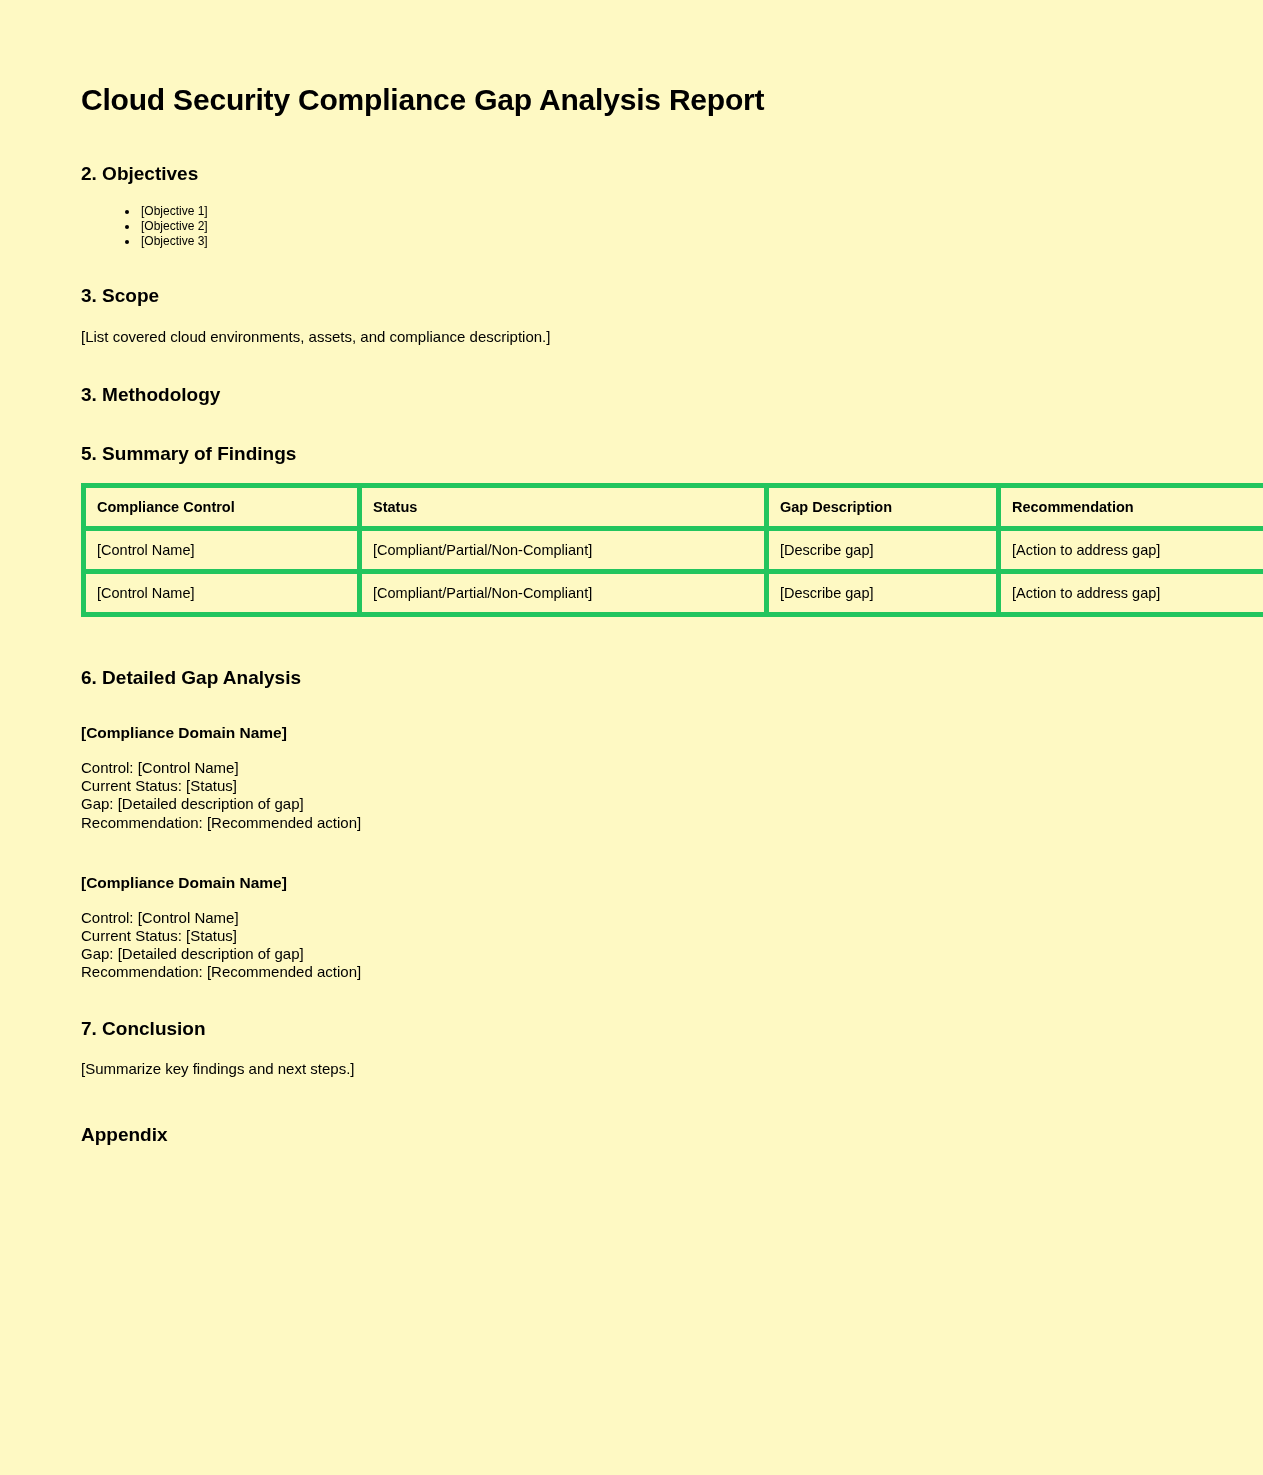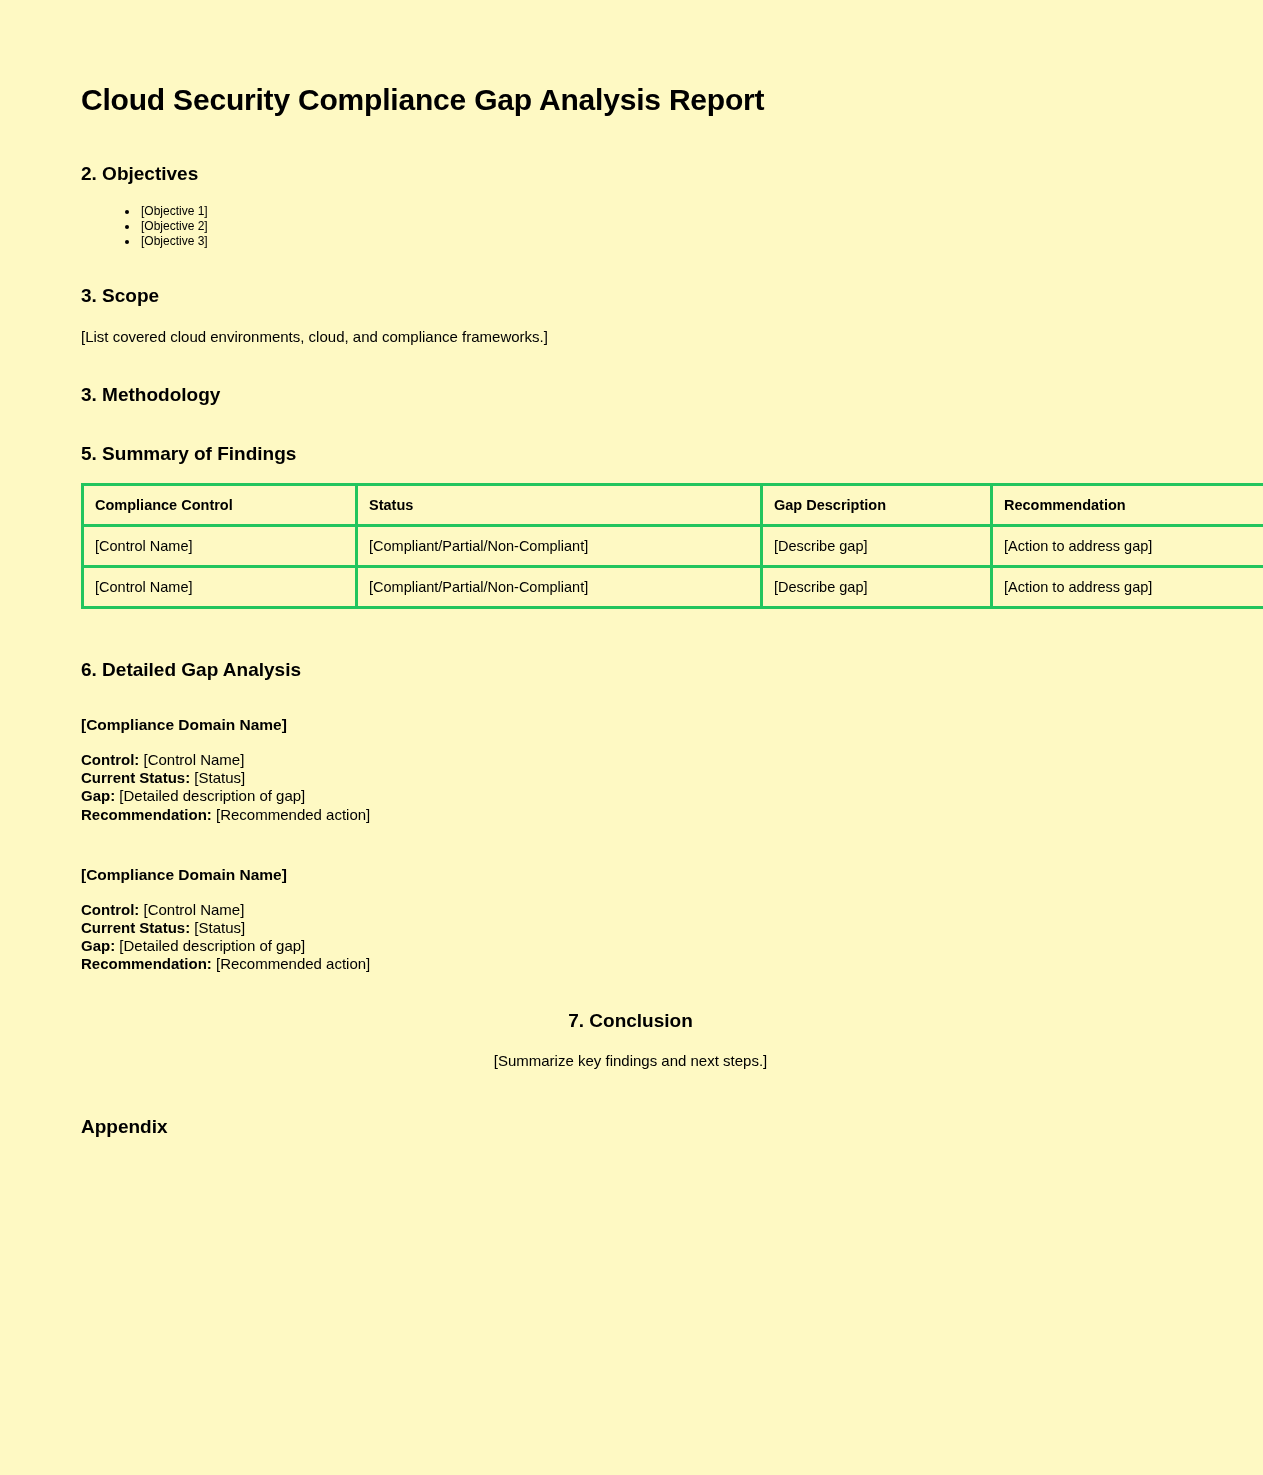--- a/index.html
+++ b/index.html
@@ -54,21 +54,21 @@
     padding-left: 2px;
     margin: 0;
   }
   table.findings {
     border-collapse: collapse;
     width: 1099px;
     table-layout: fixed;
     margin-top: 3px;
   }
   table.findings th, table.findings td {
-    border: 3px solid #22c55e;
+    border: 5px solid #22c55e;
     text-align: left;
     vertical-align: middle;
     font-size: 14.5px;
     padding: 9px 11px;
     height: 20px;
     overflow: hidden;
     white-space: nowrap;
   }
   table.findings th {
     font-weight: bold;
@@ -87,21 +87,21 @@
     font-size: 15.5px;
     font-weight: bold;
     margin: 0 0 16px 0;
     line-height: 1.2;
   }
   .detail-lines {
     font-size: 15px;
     line-height: 1.22;
   }
   .detail-line b {
-    font-weight: bold;
+    font-weight: normal;
   }
   .gap-section-heading {
     margin-bottom: 34px;
   }
   .appendix-heading {
     font-size: 19px;
     font-weight: bold;
     margin: 0;
   }
   .spacer-conclusion { margin-bottom: 44px; }
@@ -118,21 +118,21 @@
     <h2 class="section-heading">2. Objectives</h2>
     <ul class="doc-list">
       <li>[Objective 1]</li>
       <li>[Objective 2]</li>
       <li>[Objective 3]</li>
     </ul>
   </div>
 
   <div class="section">
     <h2 class="section-heading">3. Scope</h2>
-    <p class="para">[List covered cloud environments, cloud, and compliance frameworks.]</p>
+    <p class="para">[List covered cloud environments, assets, and compliance description.]</p>
   </div>
 
   <div class="section">
     <h2 class="section-heading">3. Methodology</h2>
   </div>
 
   <div class="section">
     <h2 class="section-heading">5. Summary of Findings</h2>
     <table class="findings">
       <thead>
@@ -201,21 +201,21 @@
           <span>[Detailed description of gap]</span>
         </div>
         <div class="detail-line">
           <b>Recommendation:</b>
           <span>[Recommended action]</span>
         </div>
       </div>
     </div>
   </div>
 
-  <div class="section spacer-conclusion" style="margin-top:24px;text-align:center;">
+  <div class="section spacer-conclusion" style="margin-top:24px;">
     <h2 class="section-heading">7. Conclusion</h2>
     <p class="para">[Summarize key findings and next steps.]</p>
   </div>
 
   <div class="section">
     <h2 class="appendix-heading">Appendix</h2>
   </div>
 
 </div>
 

